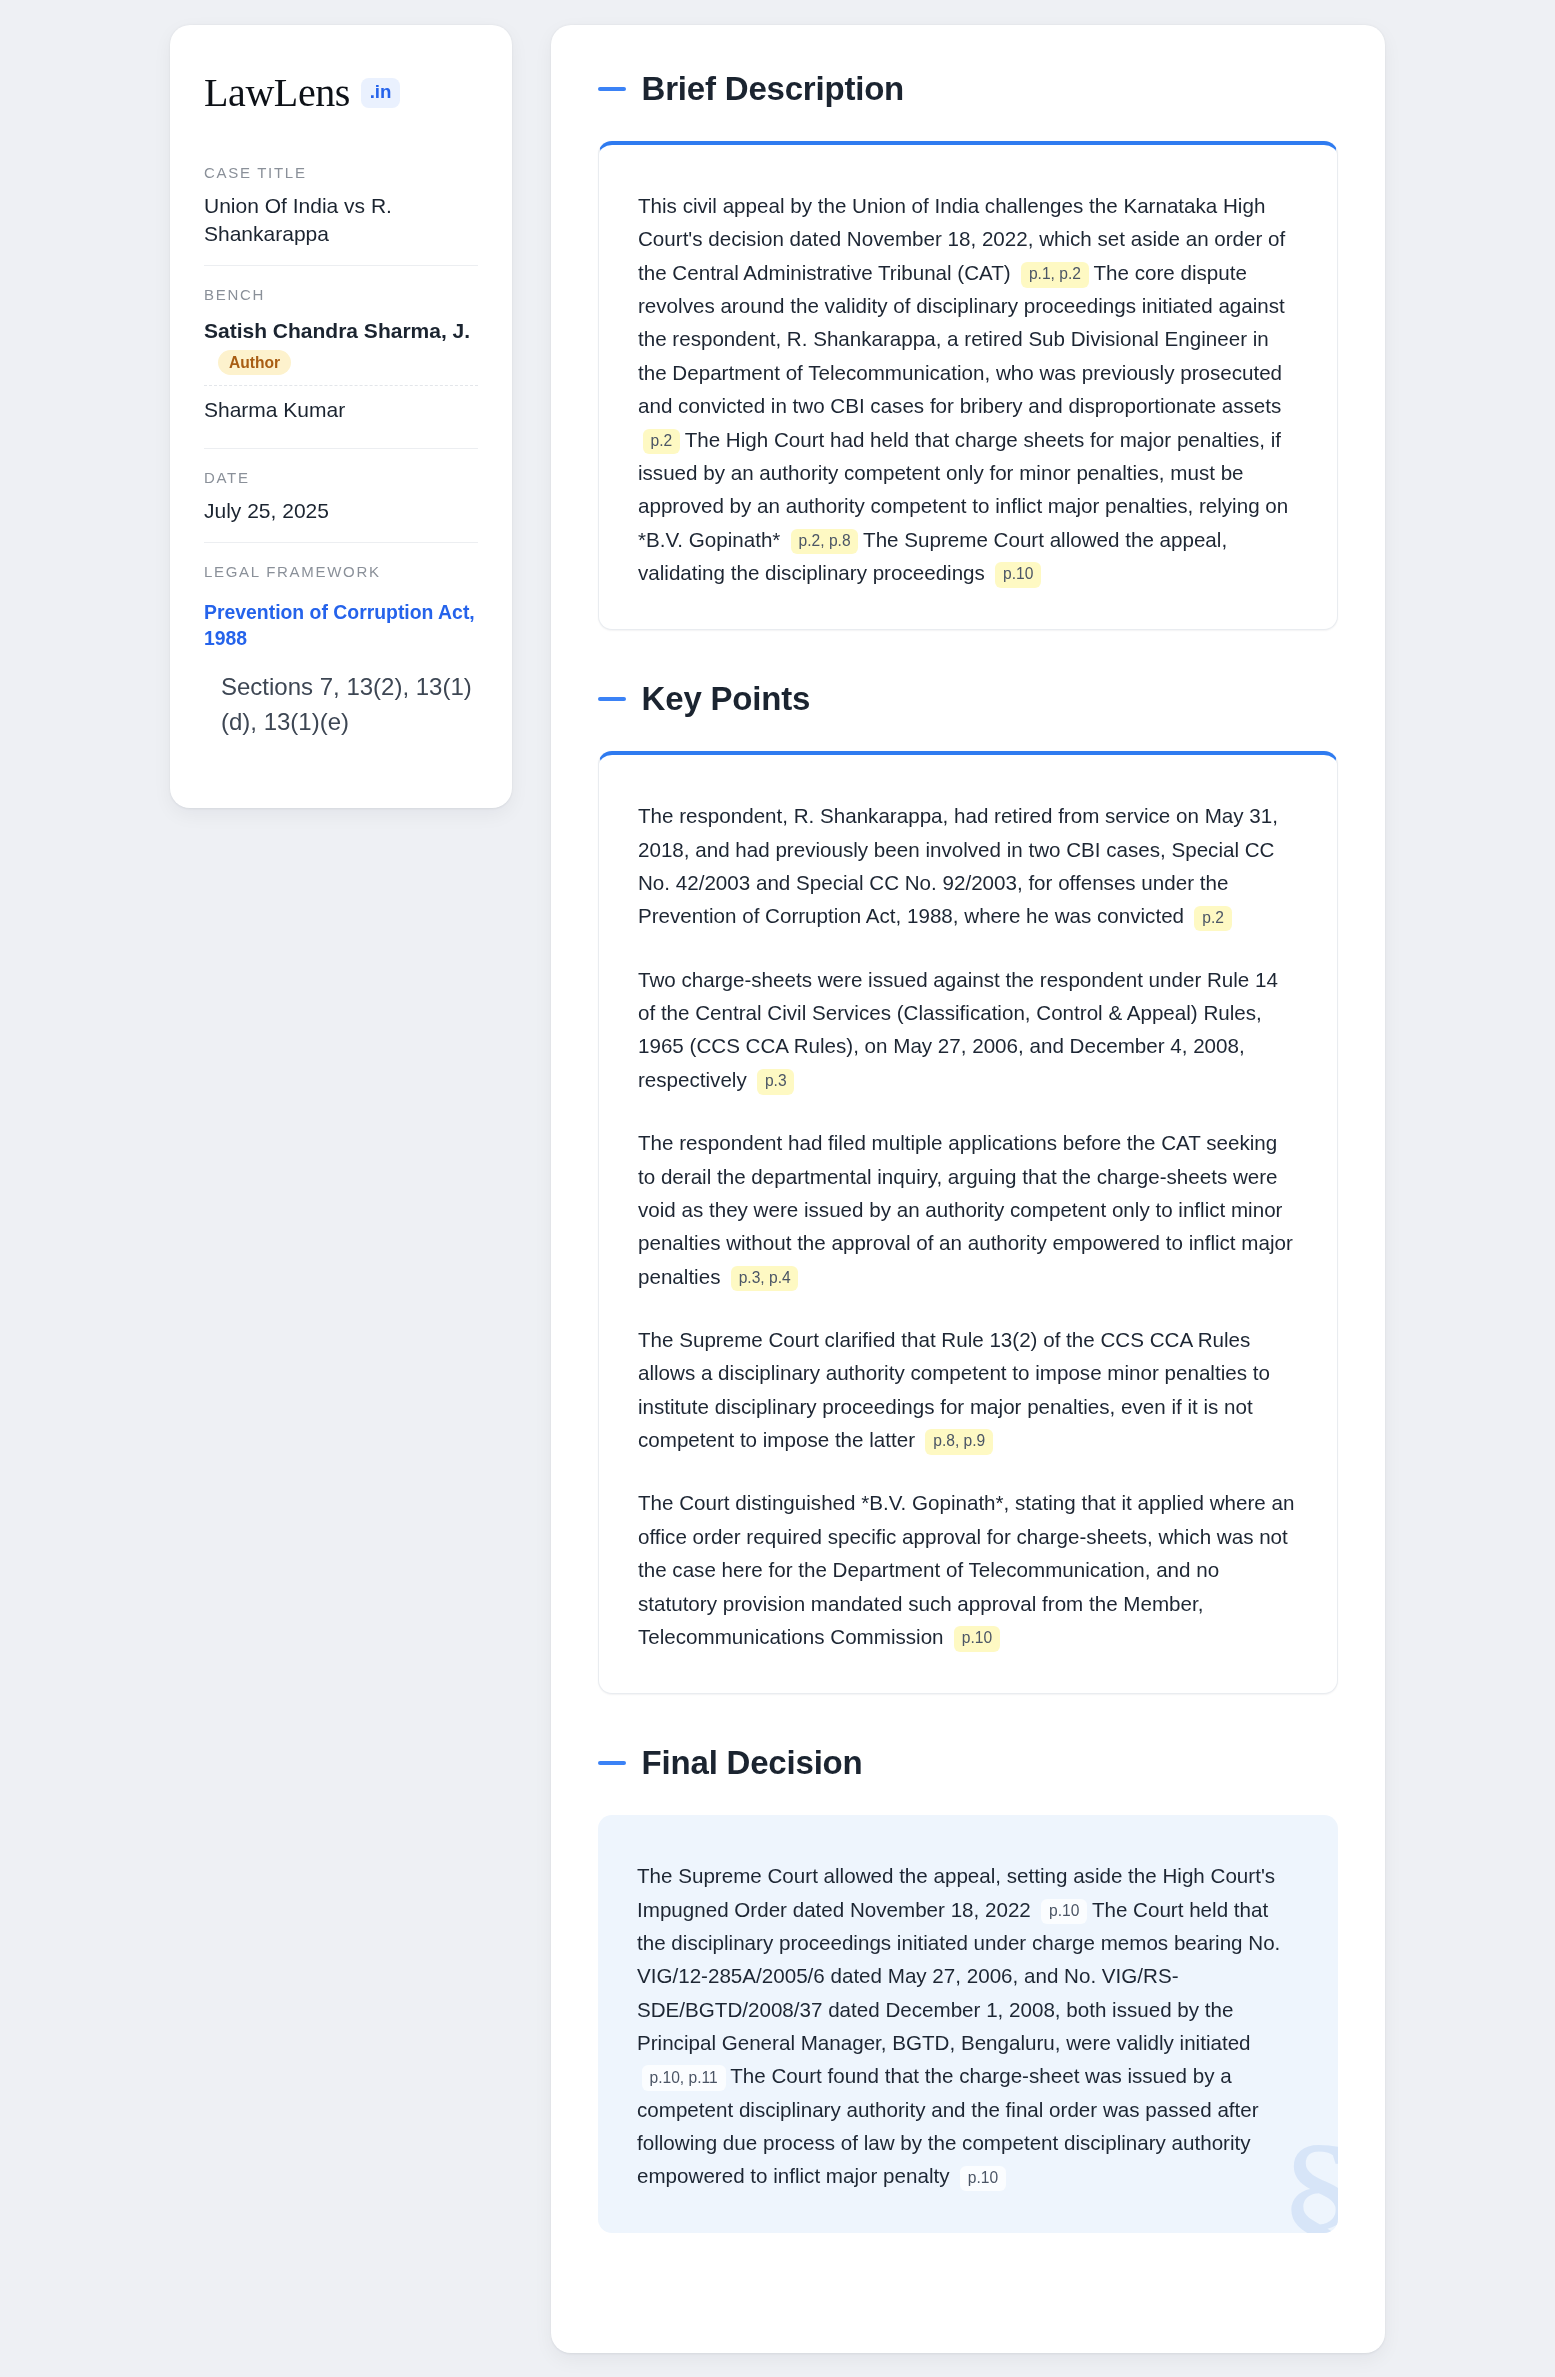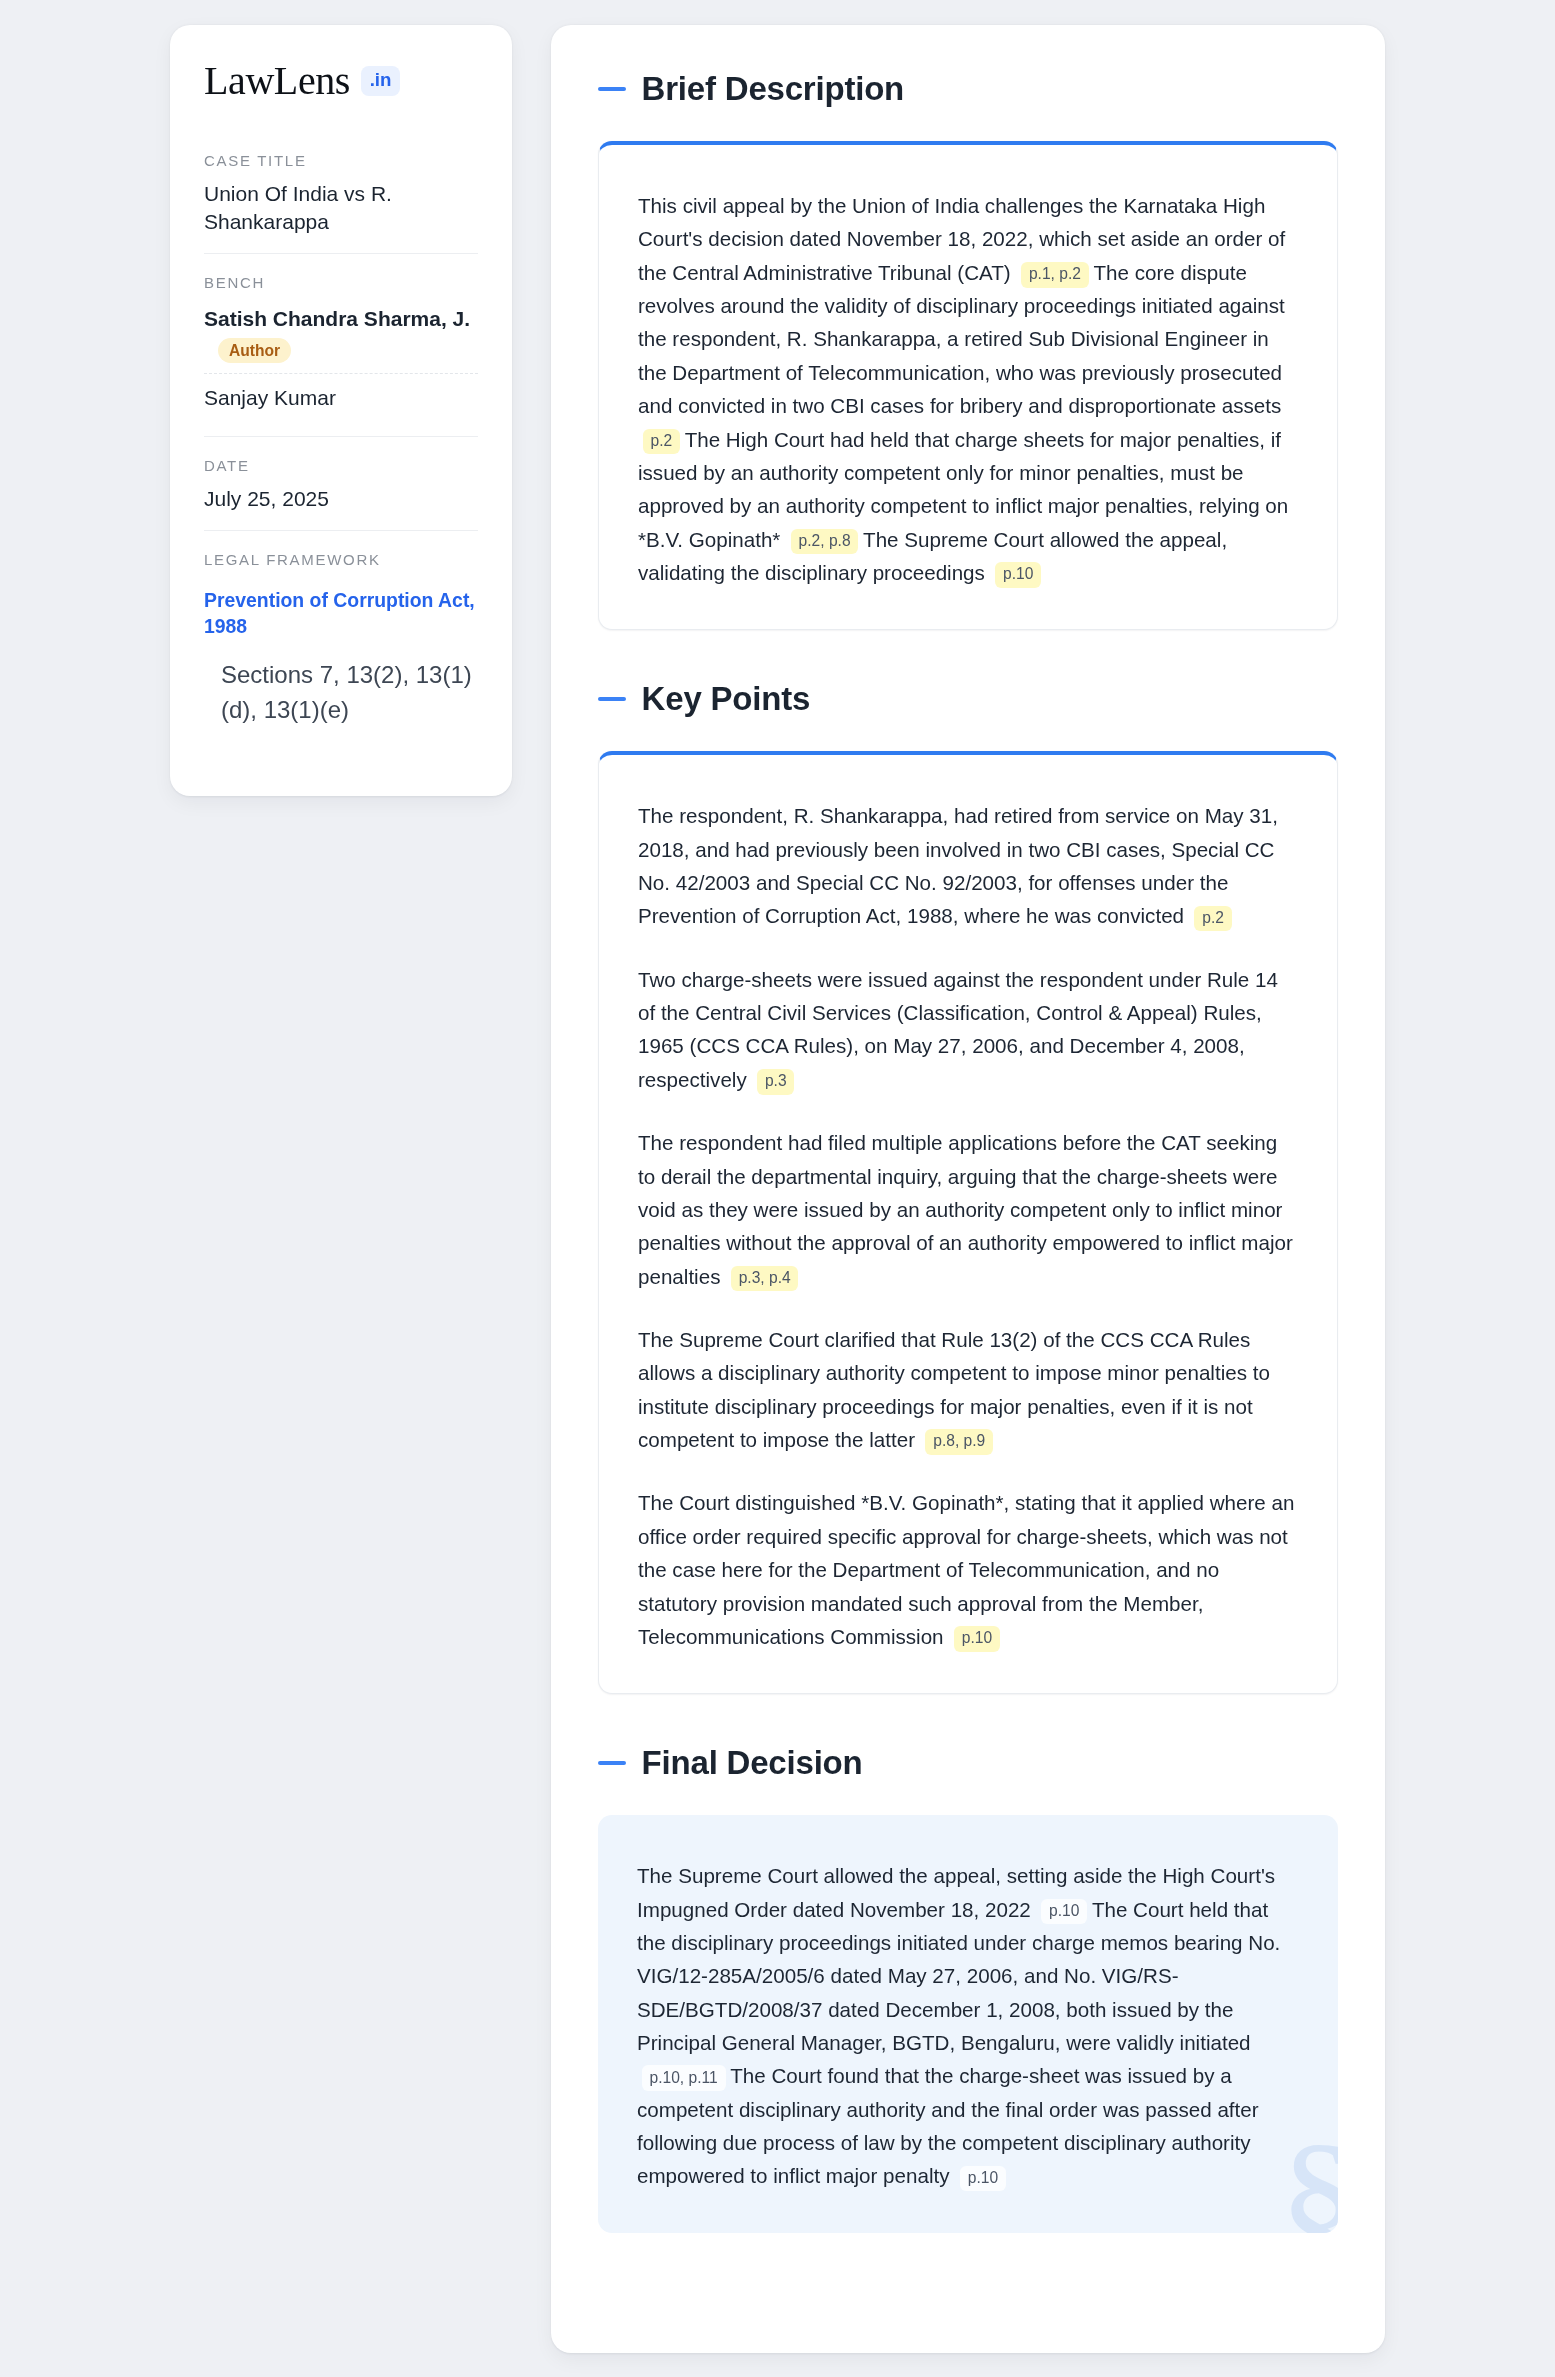--- a/index.html
+++ b/index.html
@@ -30,21 +30,21 @@
     flex-direction: column;
     gap: 37px;
   }
 
   .card {
     background: #ffffff;
     border-radius: 20px;
     box-shadow: 0 0.8px 2.3px rgba(16,24,40,.07), 0 6.2px 18.7px rgba(16,24,40,.05);
   }
 
-  .sidebar-card { padding: 36px 34px 39px 34px; }
+  .sidebar-card { padding: 48px 34px 39px 34px; }
 
   .brand {
     display: flex;
     align-items: center;
     gap: 11px;
     margin-bottom: 51px;
   }
   .brand-name {
     font-family: "Liberation Serif", "DejaVu Serif", serif;
     font-size: 40px;
@@ -236,21 +236,21 @@
       </div>
 
 
       <div class="field">
         <div class="field-label">BENCH</div>
         <div class="bench-item">
           <span class="bench-name is-author">Satish Chandra Sharma, J.</span>
           <div><span class="badge-author">Author</span></div>
         </div>
         <div class="bench-item">
-          <span class="bench-name">Sanjay Kumar</span>
+          <span class="bench-name">Sharma Kumar</span>
         </div>
       </div>
 
       <div class="field">
         <div class="field-label">DATE</div>
         <div class="field-value">July 25, 2025</div>
       </div>
 
       <div class="field">
         <div class="field-label">LEGAL FRAMEWORK</div>

